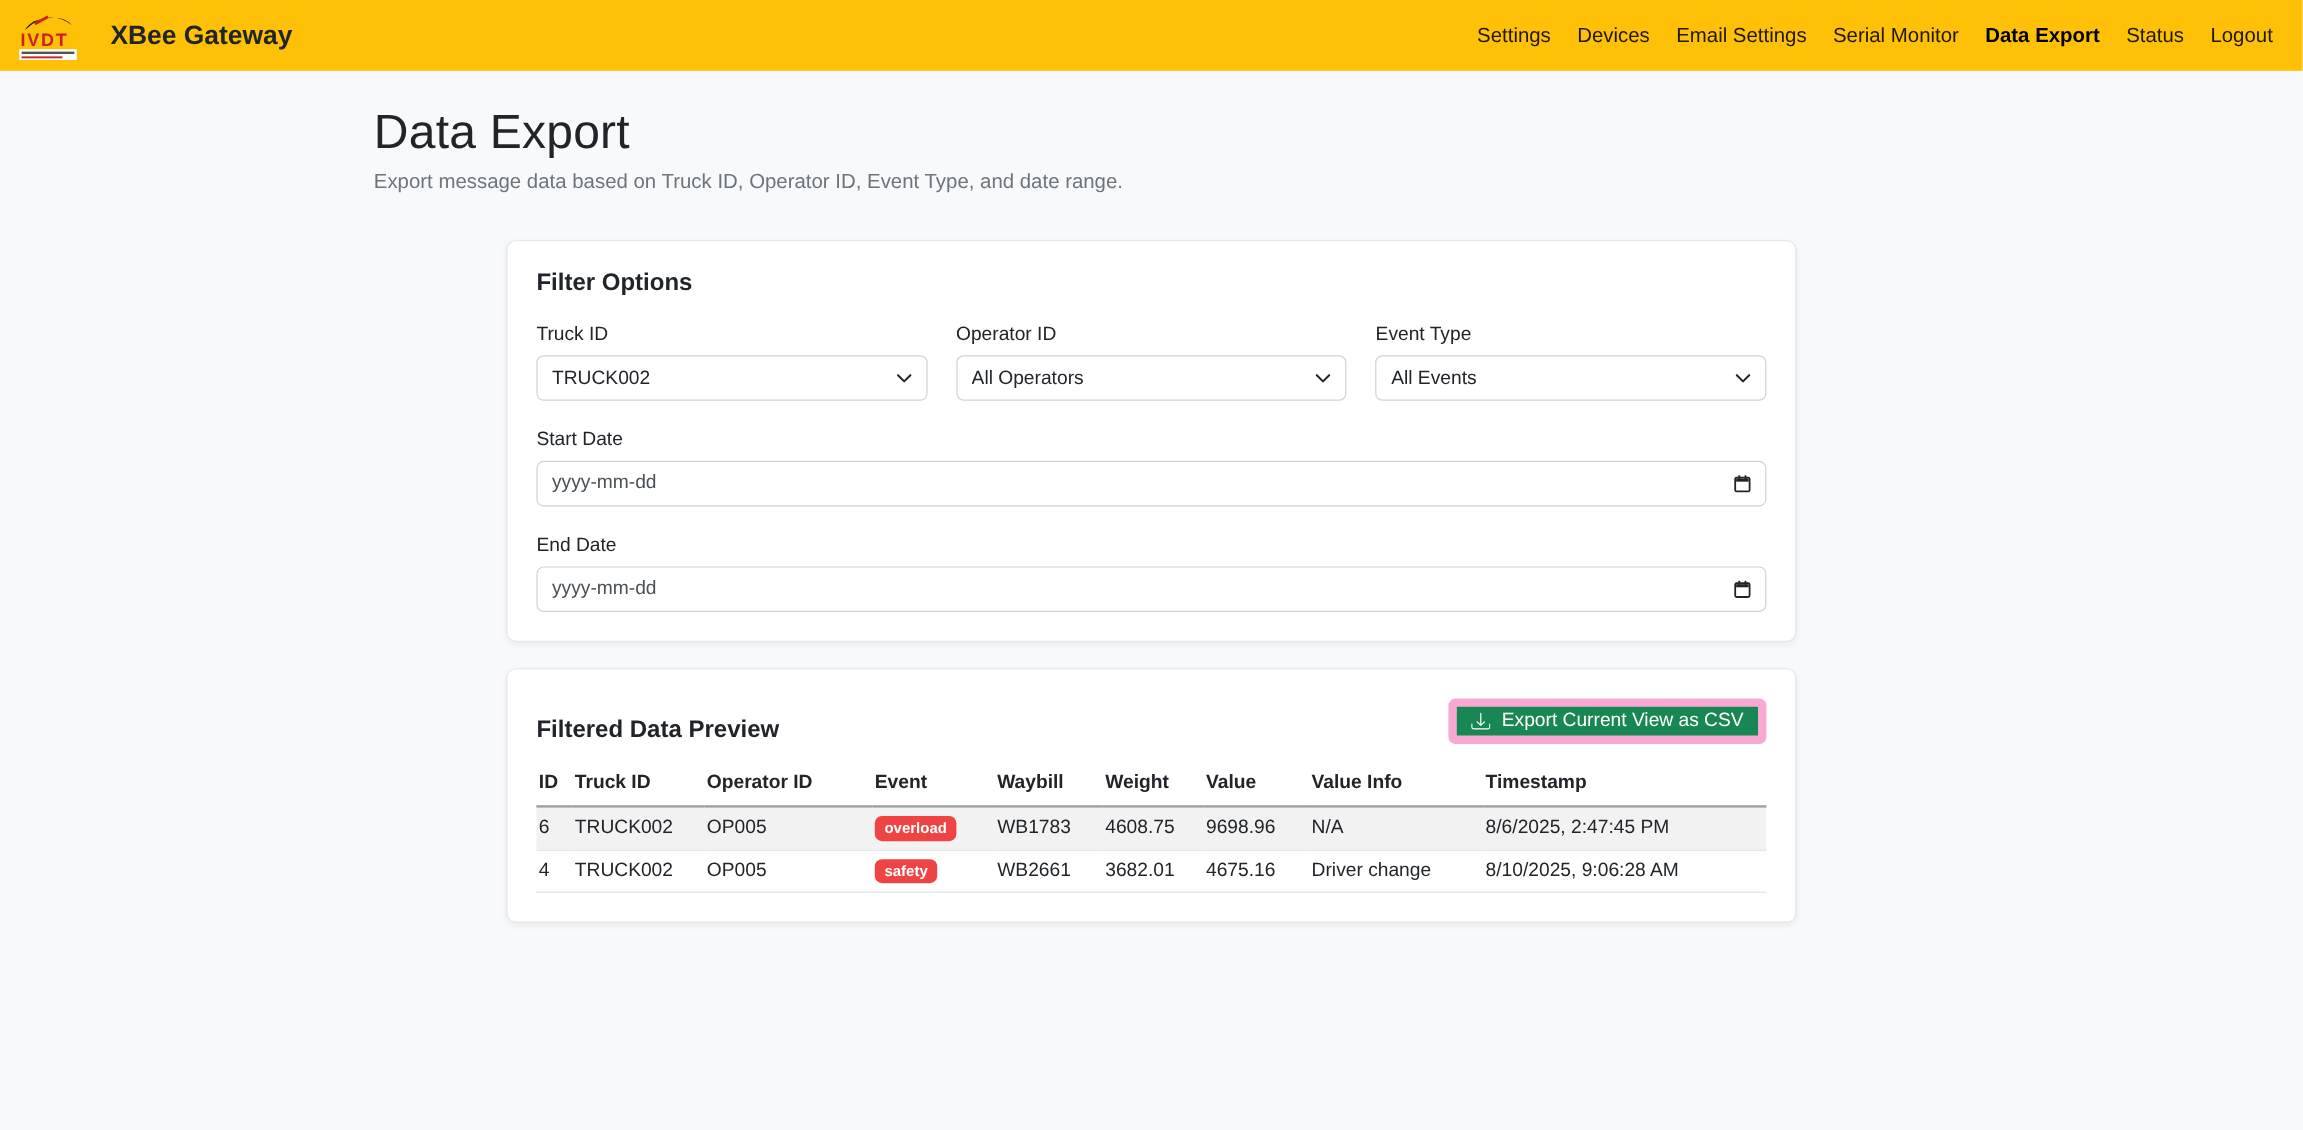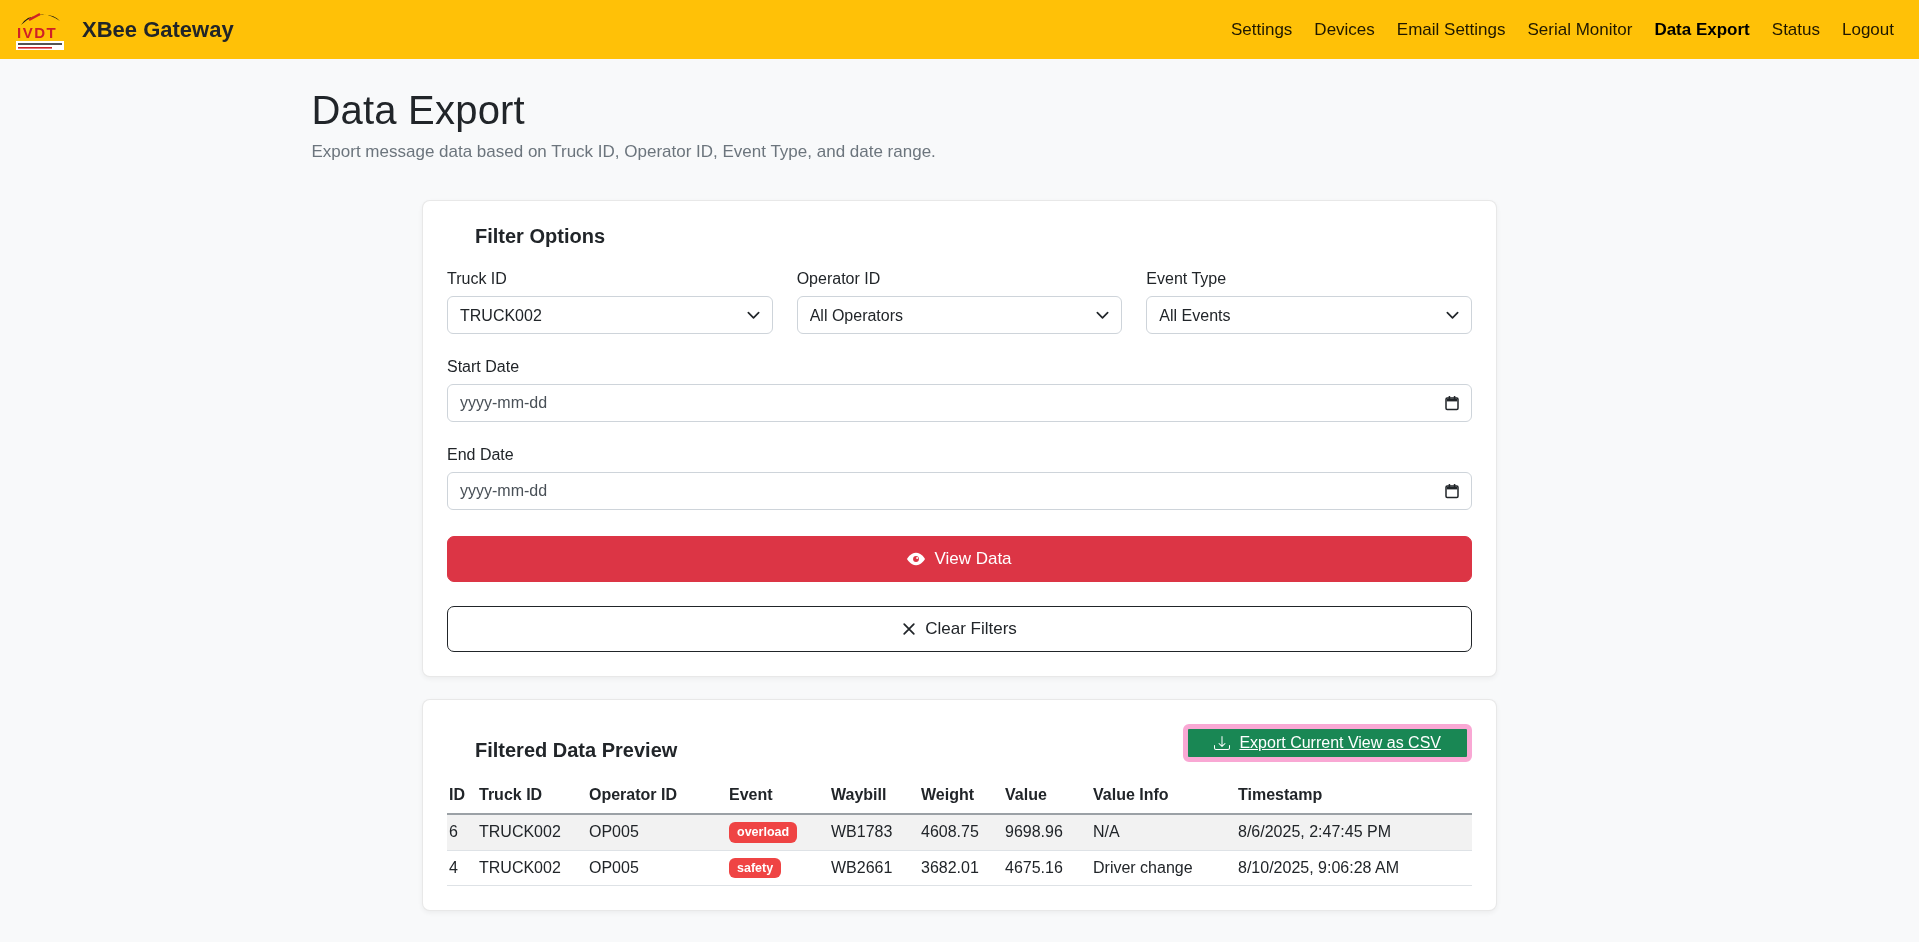--- a/index.html
+++ b/index.html
@@ -13,21 +13,21 @@
 
   
   .navbar {
     height: 59px;
     background: #ffc107;
     display: flex;
     align-items: center;
     justify-content: space-between;
     padding: 0 14px;
   }
-  .brand { display: flex; align-items: center; gap: 16px; cursor: pointer; }
+  .brand { display: flex; align-items: center; gap: 26px; cursor: pointer; }
   .brand-title { font-size: 22px; font-weight: 700; color: #212529; }
   .nav-links { display: flex; align-items: center; }
   .nav-link {
     font-size: 17px;
     color: rgba(0,0,0,.88);
     text-decoration: none;
     padding: 8px 11px;
     white-space: nowrap;
     cursor: pointer;
   }
@@ -43,21 +43,21 @@
     width: 1075px;
     margin: 0 auto;
     background: #ffffff;
     border: 1px solid rgba(0,0,0,.09);
     border-radius: 8px;
     box-shadow: 0 2px 5px rgba(0,0,0,.05);
     padding: 24px;
   }
   .card-filter { margin-top: 38px; }
   .card-preview { margin-top: 22px; }
-  .card-heading { font-size: 20px; font-weight: 700; color: #212529; margin-left: 28px; }
+  .card-heading { font-size: 20px; font-weight: 700; color: #212529; }
 
   
   .row-3 { display: grid; grid-template-columns: 1fr 1fr 1fr; gap: 24px; margin-top: 22px; }
   .row-2 { display: grid; grid-template-columns: 1fr; gap: 24px; margin-top: 24px; }
   .field-label { display: block; font-size: 16px; color: #212529; margin-bottom: 8px; }
   .control-wrap { position: relative; }
   select.form-select, input.form-date {
     width: 100%;
     height: 38px;
     font-family: "Liberation Sans", sans-serif;
@@ -86,27 +86,26 @@
     font-family: "Liberation Sans", sans-serif;
     font-size: 17px;
     border-radius: 7px;
     display: flex; align-items: center; justify-content: center; gap: 9px;
     cursor: pointer;
   }
   .btn-danger { background: #dc3545; border: 1px solid #dc3545; color: #fff; }
   .btn-outline-dark { background: #fff; border: 1px solid #212529; color: #212529; }
   .btn-success {
     height: 38px; width: auto;
-    background: #198754; border: 5px solid #f9a8d4; color: #fff;
+    background: #198754; border: 7px solid #f9a8d4; color: #fff;
     font-size: 16px;
-    padding: 0 26px;
+    padding: 0 12px;
     border-radius: 6px;
     display: inline-flex; align-items: center; gap: 9px;
     cursor: pointer;
-    text-decoration: underline;
   }
 
   
   .preview-head { display: flex; align-items: flex-end; justify-content: space-between; gap: 15px; }
   table.data-table { width: 100%; border-collapse: collapse; margin-top: 21px; font-size: 16px; }
   .data-table th {
     text-align: left; font-weight: 700; color: #212529;
     padding: 3px 8px 9px 2px;
     border-bottom: 2px solid #9ba1a6;
     white-space: nowrap;
@@ -230,40 +229,20 @@
             <rect x="2" y="3" width="12" height="11.5" rx="1.2" fill="none" stroke="#212529" stroke-width="1.5"></rect>
             <rect x="2.8" y="3.8" width="10.4" height="2.6" fill="#212529"></rect>
             <rect x="4.6" y="1" width="1.6" height="3.2" rx="0.5" fill="#212529"></rect>
             <rect x="9.8" y="1" width="1.6" height="3.2" rx="0.5" fill="#212529"></rect>
           </svg>
         </span>
       </div>
     </div>
   </div>
 
-  <div class="row-2" style="margin-top:26px;">
-    <button class="btn btn-danger">
-      <span style="display:flex;">
-        <svg width="18" height="18" viewBox="0 0 16 16">
-          <path d="M0 8s3-5.5 8-5.5S16 8 16 8s-3 5.5-8 5.5S0 8 0 8z" fill="#ffffff"></path>
-          <circle cx="8" cy="8" r="2.6" fill="#dc3545"></circle>
-          <circle cx="9" cy="7.1" r="0.9" fill="#ffffff"></circle>
-        </svg>
-      </span>
-      <span>View Data</span>
-    </button>
-    <button class="btn btn-outline-dark">
-      <span style="display:flex;">
-        <svg width="14" height="14" viewBox="0 0 16 16">
-            <path d="M2.5 2.5 L13.5 13.5 M13.5 2.5 L2.5 13.5" stroke="#212529" stroke-width="2" stroke-linecap="round"></path>
-          </svg>
-      </span>
-      <span>Clear Filters</span>
-    </button>
-  </div>
 </section>
 
 <section class="card card-preview">
   <div class="preview-head">
     <h2 class="card-heading">Filtered Data Preview</h2>
     <button class="btn-success">
       <span style="display:flex;">
         <svg width="16" height="16" viewBox="0 0 16 16" fill="#ffffff">
           <path d="M.5 9.9a.5.5 0 0 1 .5.5v2.5a1 1 0 0 0 1 1h12a1 1 0 0 0 1-1v-2.5a.5.5 0 0 1 1 0v2.5a2 2 0 0 1-2 2H2a2 2 0 0 1-2-2v-2.5a.5.5 0 0 1 .5-.5z"></path>
           <path d="M7.646 11.854a.5.5 0 0 0 .708 0l3-3a.5.5 0 0 0-.708-.708L8.5 10.293V1.5a.5.5 0 0 0-1 0v8.793L5.354 8.146a.5.5 0 1 0-.708.708l3 3z"></path>

